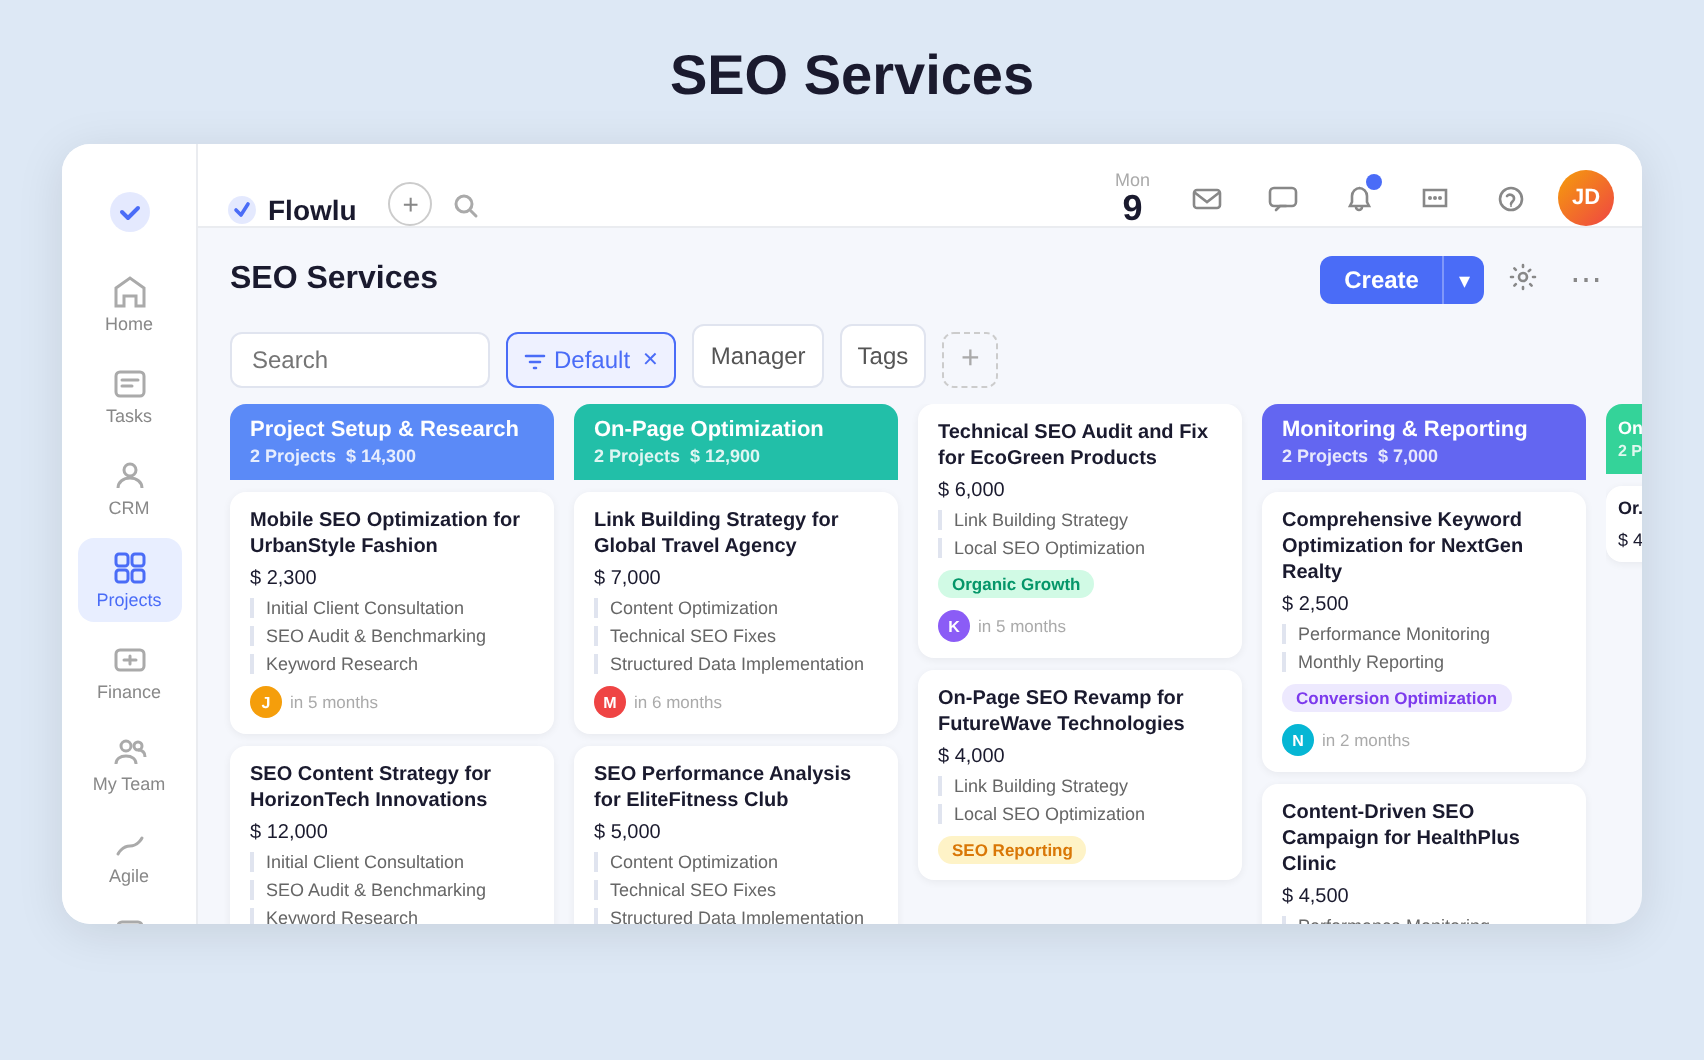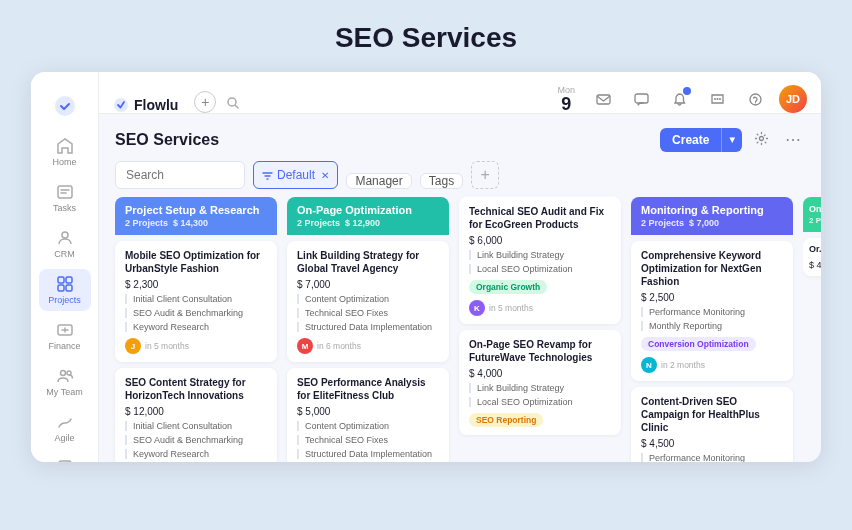--- a/index.html
+++ b/index.html
@@ -212,21 +212,21 @@
       border: 1px solid #4a6cf7;
       border-radius: 6px;
       padding: 0 8px;
       font-size: 12px;
       color: #4a6cf7;
       background: #eef1ff;
       cursor: pointer;
       display: flex; align-items: center; gap: 4px;
     }
     .filter-chip {
-      height: 16px;
+      height: 32px;
       border: 1px solid #e0e4ef;
       border-radius: 6px;
       padding: 0 8px;
       font-size: 12px;
       color: #555;
       background: #fff;
       cursor: pointer;
       display: flex; align-items: center; gap: 4px;
     }
     .filter-add {
@@ -572,21 +572,21 @@
 
           </div>
         </div>
 
         <div class="kanban-column">
           <div class="kanban-column-header col-indigo">
             <span class="col-title">Monitoring &amp; Reporting</span>
             <span class="col-meta">2 Projects &nbsp;$&nbsp;7,000</span>
           </div>
           <div class="kanban-card">
-            <div class="card-title">Comprehensive Keyword Optimization for NextGen Fashion</div>
+            <div class="card-title">Comprehensive Keyword Optimization for NextGen Realty</div>
             <div class="card-amount">$ 2,500</div>
             <div class="card-task">Performance Monitoring</div>
             <div class="card-task">Monthly Reporting</div>
             <span class="card-badge badge-purple">Conversion Optimization</span>
             <div class="card-footer">
               <div class="card-avatar" style="background:#06b6d4;">N</div>
               <span class="card-time">in 2 months</span>
             </div>
           </div>
           <div class="kanban-card">

